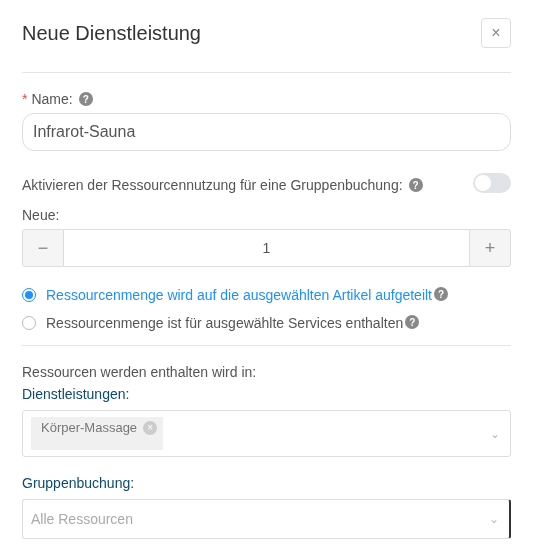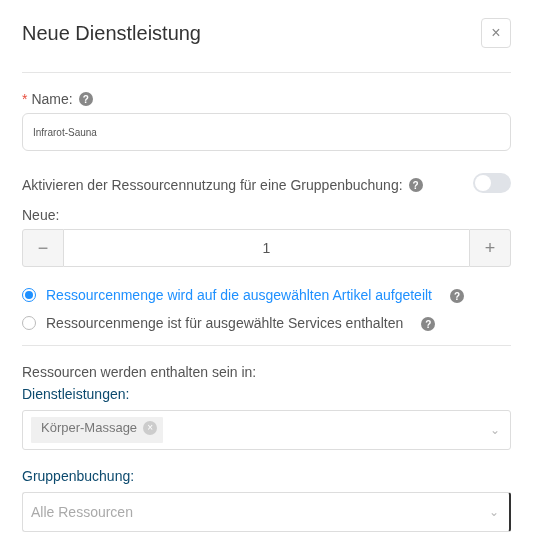--- a/index.html
+++ b/index.html
@@ -55,22 +55,22 @@
     align-items: center;
     justify-content: center;
     font-weight: bold;
     cursor: help;
   }
   .text-input {
     width: 100%;
     height: 38px;
     padding: 2px 10px;
     border: 1px solid #ddd;
-    border-radius: 6px;
-    font-size: 10px;
+    border-radius: 12px;
+    font-size: 16px;
     color: #555;
     margin-bottom: 22px;
   }
   .toggle-row {
     display: flex;
     justify-content: space-between;
     align-items: flex-end;
     margin-bottom: 14px;
   }
   .toggle-label { display: flex; align-items: center; gap: 6px; color: #555; }
@@ -134,22 +134,22 @@
   }
   .radio.checked { border-color: #1e90ff; }
   .radio.checked::after {
     content: "";
     width: 8px; height: 8px;
     border-radius: 50%;
     background: #1e90ff;
   }
   .radio-label {
     display: flex;
-    align-items: flex-end;
-    gap: 18px;
+    align-items: flex-start;
+    gap: 2px;
     color: #555;
   }
   .radio-label.active { color: #1e90ff; }
   hr { border: none; border-top: 1px solid #e5e5e5; margin: 14px 0 18px; }
   .section-label { color: #555; margin-bottom: 6px; }
   .sub-label { color: #0c4a6e; margin-bottom: 8px; }
   .select-box {
     width: 100%;
     min-height: 40px;
     border: 1px solid #ddd;
@@ -164,21 +164,21 @@
   }
   .select-box .chevron {
     position: absolute;
     right: 10px;
     color: #bbb;
     font-size: 12px;
   }
   .tag {
     background: #f0f0f0;
     border-radius: 1px;
-    padding: 3px 6px 8px 10px;
+    padding: 3px 6px 15px 10px;
     font-size: 13px;
     color: #777;
     display: inline-flex;
     align-items: center;
     gap: 6px;
   }
   .tag-remove {
     width: 14px; height: 14px;
     border-radius: 50%;
     background: #ccc;
@@ -239,21 +239,21 @@
 <div class="radio-row">
   <span class="radio"></span>
   <span class="radio-label">
     <span>Ressourcenmenge ist für ausgewählte Services enthalten</span>
     <span class="help-icon">?</span>
   </span>
 </div>
 
 <hr>
 
-<div class="section-label">Ressourcen werden enthalten sein in:</div>
+<div class="section-label">Ressourcen werden enthalten wird in:</div>
 <div class="sub-label">Dienstleistungen:</div>
 <div class="select-box">
   <span class="tag">
     <span>Körper-Massage</span>
     <span class="tag-remove">
       <span>×</span>
     </span>
   </span>
   <span class="chevron">⌄</span>
 </div>

